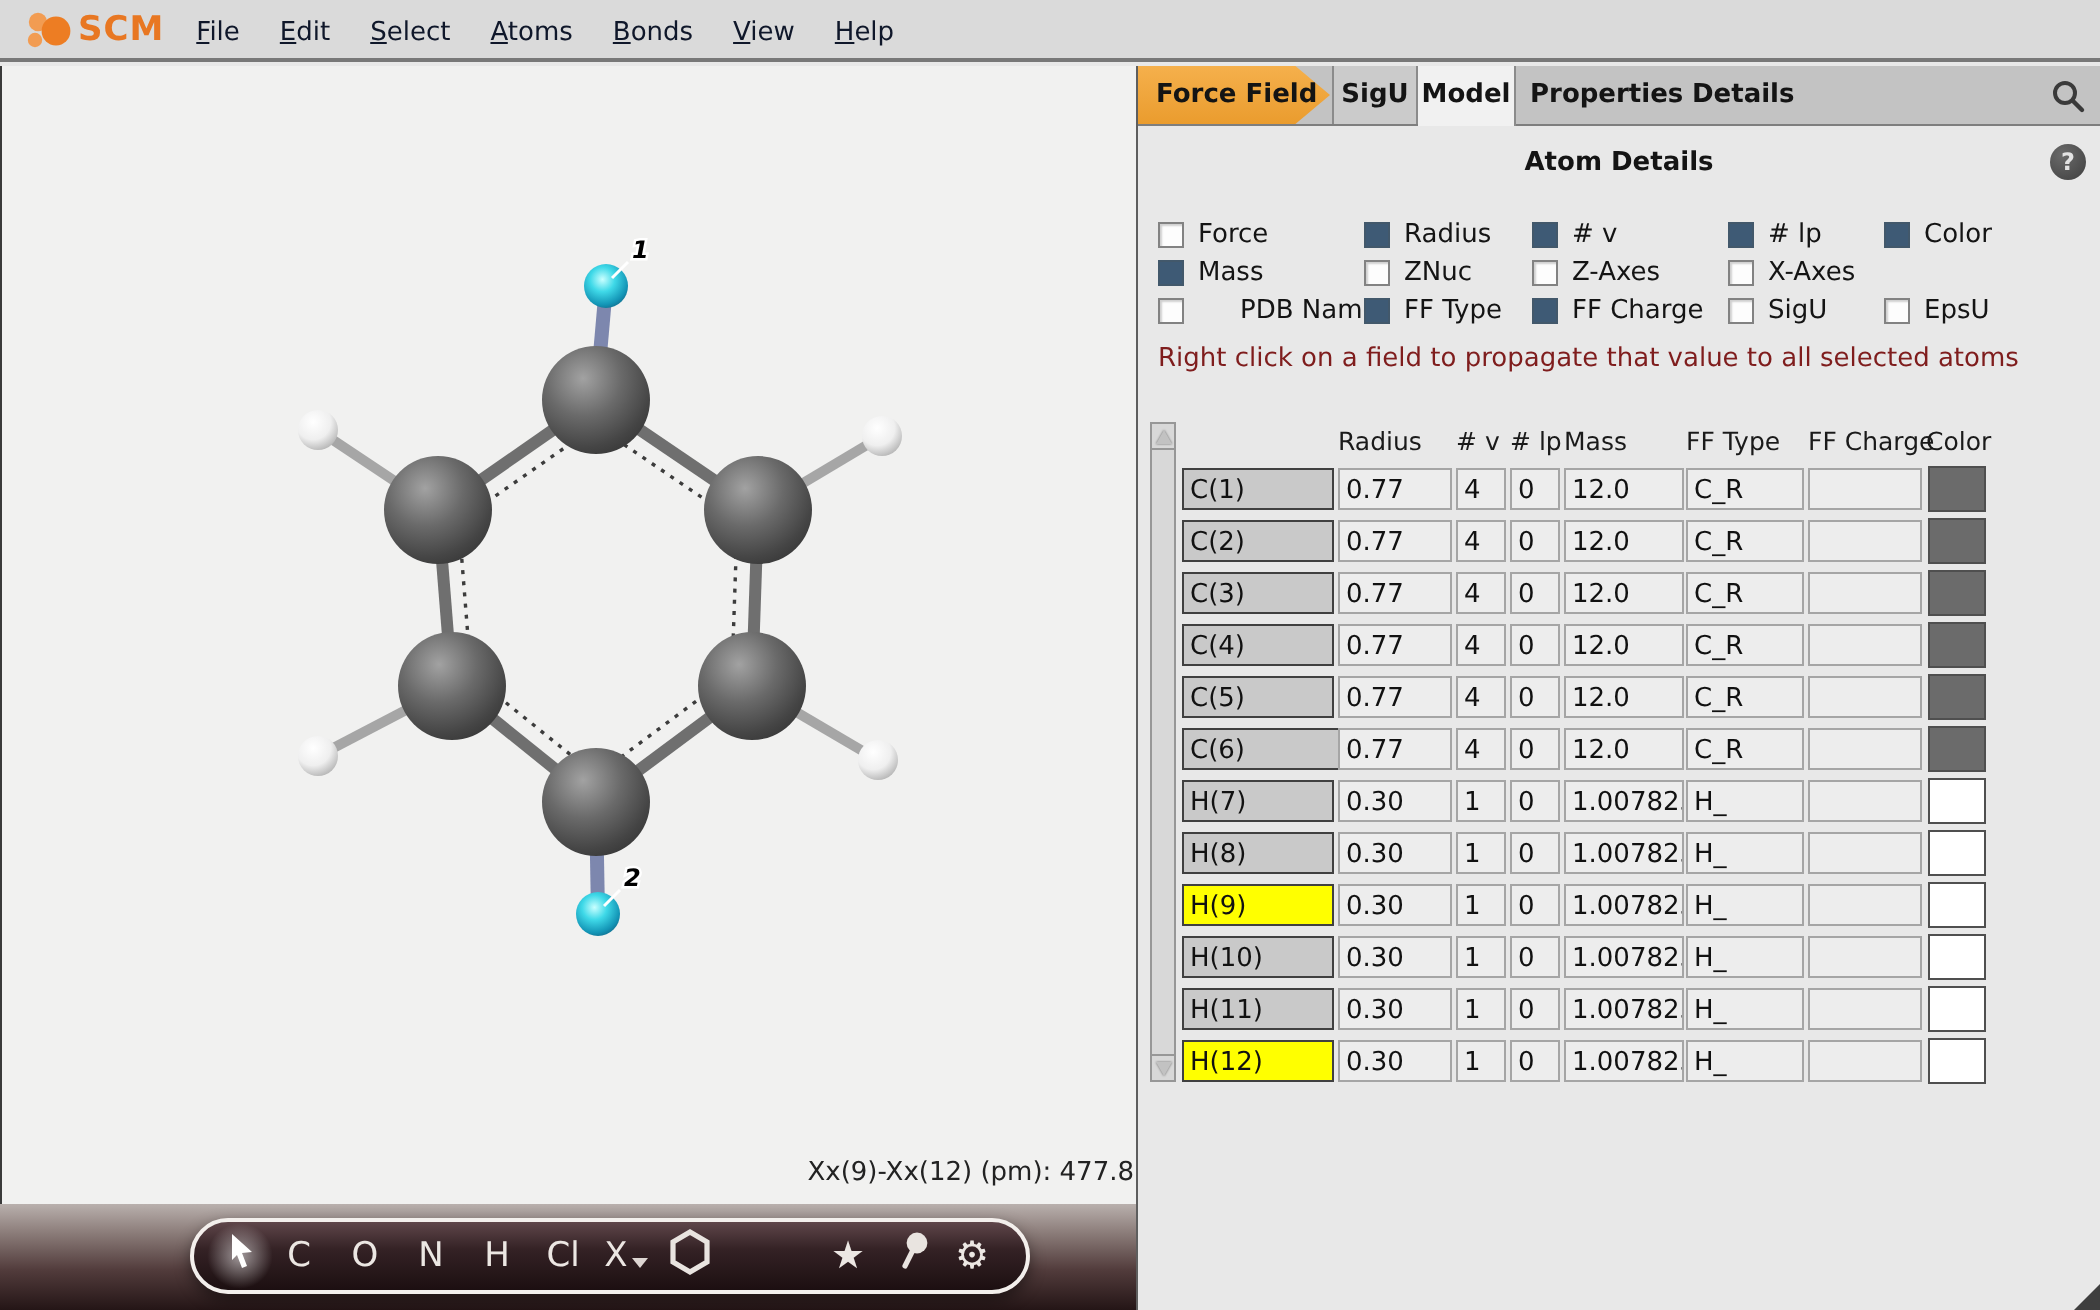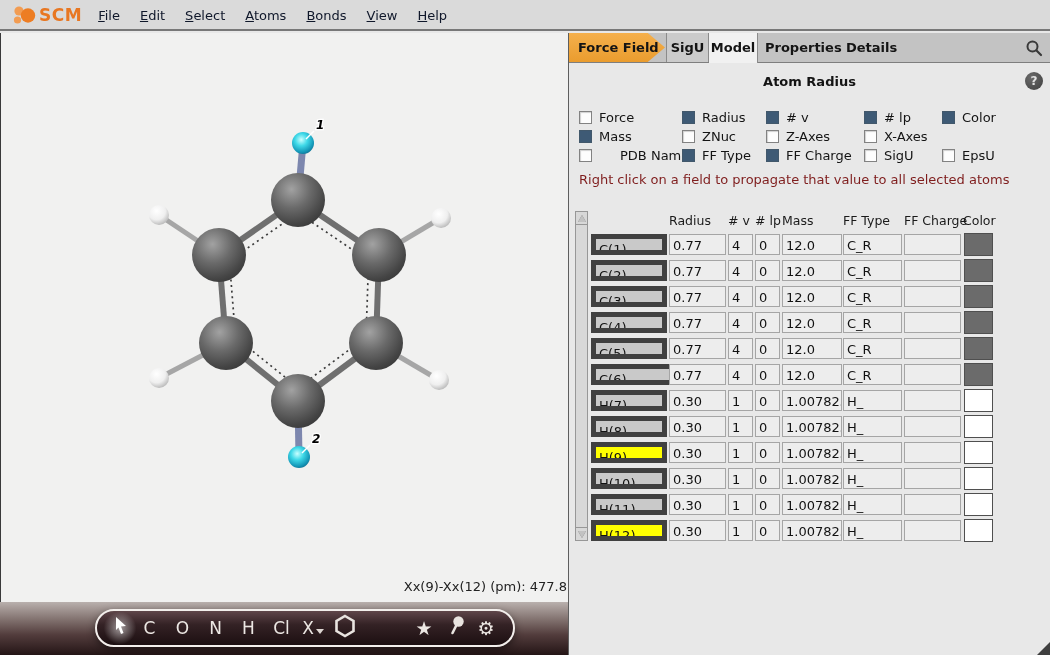--- a/index.html
+++ b/index.html
@@ -82,21 +82,21 @@
   #sb-up{top:0;border-bottom:1px solid #979797;}
   #sb-down{bottom:0;border-top:1px solid #979797;}
   .tri-up{width:0;height:0;border-left:4px solid transparent;border-right:4px solid transparent;
           border-bottom:7px solid #c2c2c2;filter:drop-shadow(0 0 .5px #6d6d6d);}
   .tri-down{width:0;height:0;border-left:4px solid transparent;border-right:4px solid transparent;
           border-top:7px solid #c2c2c2;filter:drop-shadow(0 0 .5px #6d6d6d);}
   .th{position:absolute;top:2px;font-size:12.5px;color:#1a1a1a;white-space:nowrap;}
   .cell{position:absolute;height:21px;box-sizing:border-box;font-size:13px;line-height:19px;
         padding:1px 0 0 3px;overflow:hidden;white-space:nowrap;color:#111;cursor:text;}
   .cell.field{background:#ededed;border:1px solid #a5a5a5;}
-  .cell.name{background:#c9c9c9;border:5px solid #404040;cursor:default;}
+  .cell.name{background:#c9c9c9;border:1px solid #404040;cursor:default;}
   .cell.name.hl{background:#ffff00;}
   .swatch{position:absolute;width:29px;height:23px;border:1px solid #4f4f4f;box-sizing:border-box;cursor:pointer;}
 
   
   #grip{position:absolute;right:0;bottom:0;width:0;height:0;
         border-bottom:13px solid #3f3f3f;border-left:13px solid transparent;cursor:nwse-resize;}
 </style>
 </head>
 <body>
 
@@ -213,21 +213,21 @@
     <div class="tab-flat" id="tab-properties">Properties</div>
     <div class="tab-flat" id="tab-details">Details</div>
     <div id="search-btn">
       <svg width="18" height="18" viewBox="0 0 18 18">
         <circle cx="7.5" cy="7.5" r="5" fill="none" stroke="#3a3a3a" stroke-width="2"></circle>
         <line x1="11.5" y1="11.5" x2="16" y2="16" stroke="#3a3a3a" stroke-width="2.2" stroke-linecap="round"></line>
       </svg>
     </div>
   </div>
 
-  <div id="panel-title">Atom Radius</div>
+  <div id="panel-title">Atom Details</div>
   <div id="help-btn">?</div>
 
   <div id="cb-layer">
       <div class="cb-item" style="left: 10px; top: 77px;">
         <div class="cb"></div>
         <div>Force</div>
       </div>
       <div class="cb-item" style="left: 113px; top: 77px;">
         <div class="cb checked"></div>
         <div>Radius</div>

